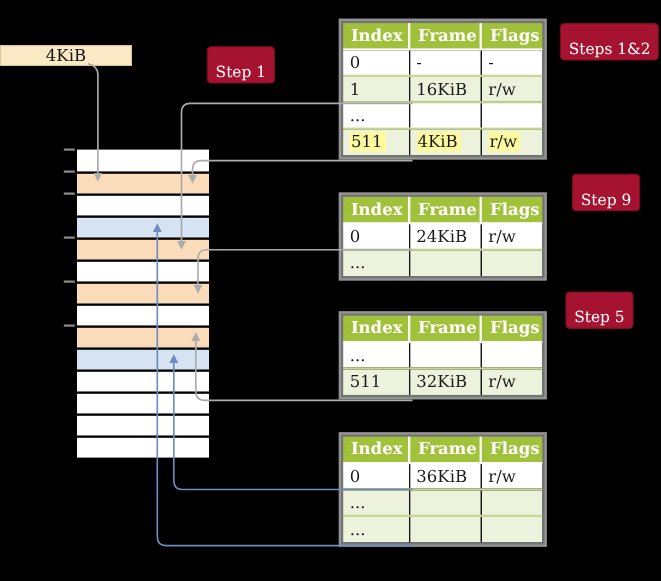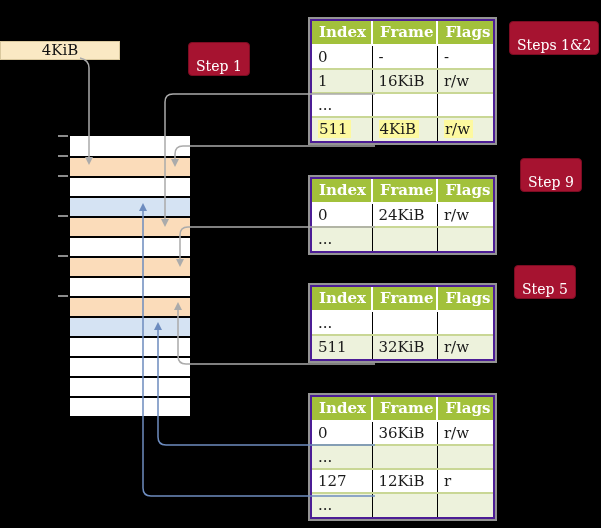--- a/index.html
+++ b/index.html
@@ -20,21 +20,21 @@
   }
   .mem-column { position:absolute; }
   .mem-row { width:100%; border-top:2px solid var(--mem_sep); }
   .mem-row:first-child { border-top:none; }
   .mem-row.white  { background:var(--mem_white); }
   .mem-row.orange { background:var(--mem_orange); }
   .mem-row.blue   { background:var(--mem_blue); }
   .tick { position:absolute; width:10px; height:2px; background:var(--tick); }
   .pt-wrap {
     position:absolute; border:2px solid var(--table_outer_border);
-    background:#4c1d95; padding:2px;
+    background:#737373; padding:2px;
   }
   table.pt { border-collapse:collapse; table-layout:fixed; }
   .pt th {
     background:var(--header_bg); color:var(--header_text);
     font-size:15px; font-weight:bold; text-align:left;
     height:24px; padding:1px 3px 2px 7px; border-right:2px solid #fff;
   }
   .pt th:last-child { border-right:none; }
   .pt td {
     font-size:15px; color:var(--cell_text);
@@ -197,25 +197,20 @@
           <tbody>
             <tr class="white">
               <td>0</td>
               <td>36KiB</td>
               <td>r/w</td>
             </tr>
             <tr class="green">
               <td>...</td>
               <td></td>
               <td></td>
-            </tr>
-            <tr class="white">
-              <td>127</td>
-              <td>12KiB</td>
-              <td>r</td>
             </tr>
             <tr class="green">
               <td>...</td>
               <td></td>
               <td></td>
             </tr>
           </tbody>
         </table>
       </div>
     </div>

